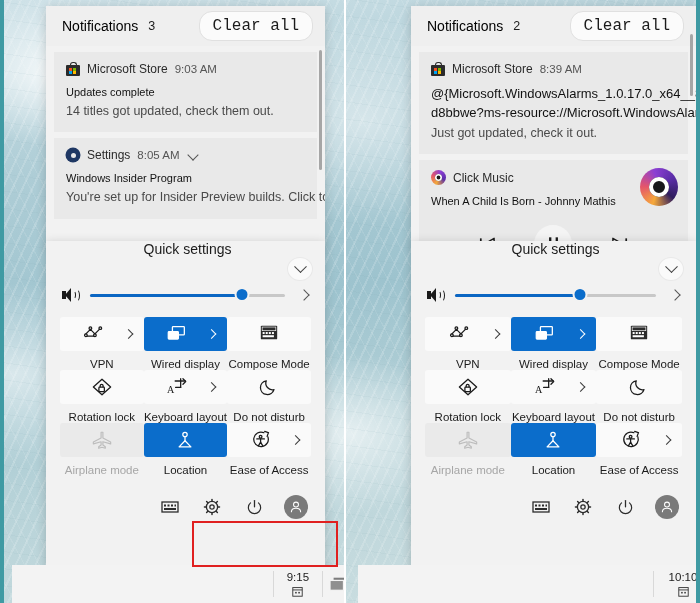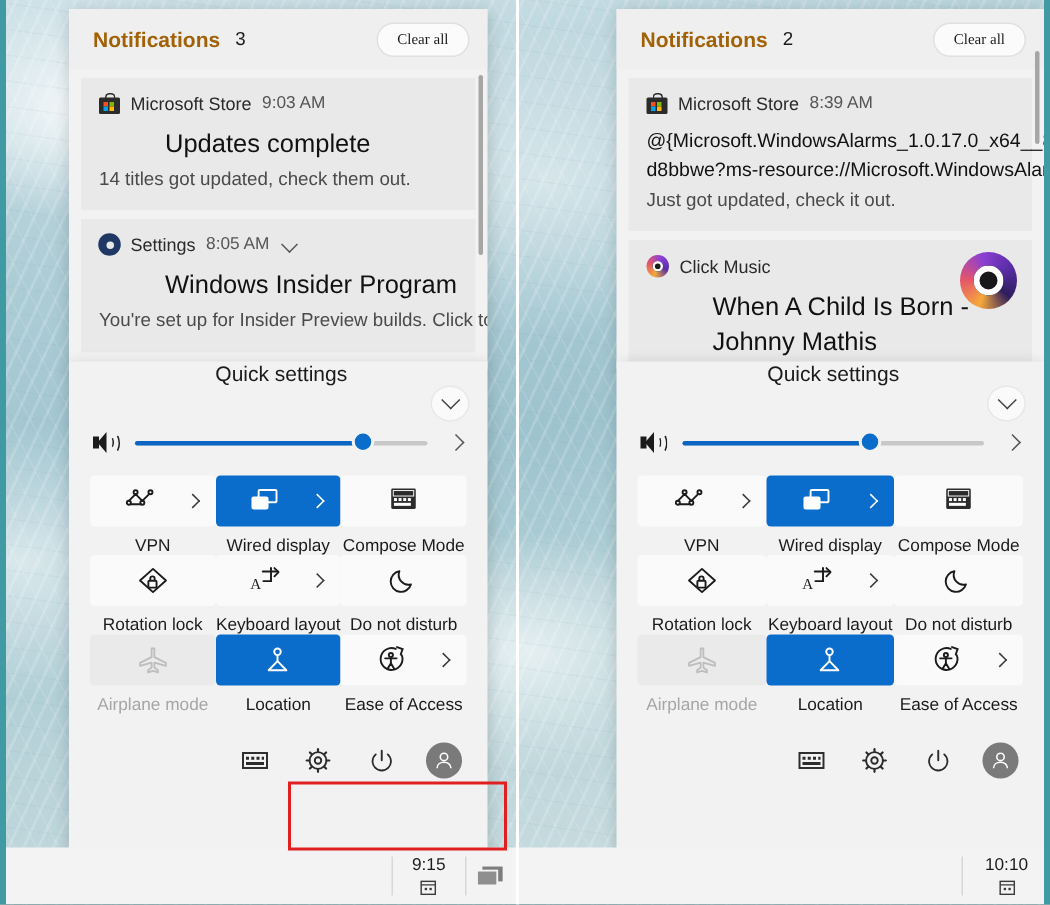--- a/index.html
+++ b/index.html
@@ -52,45 +52,45 @@
     box-shadow: 0 2px 10px rgba(0,0,0,0.18);
   }
 
   
   .notif-panel { overflow: hidden; }
   .notif-header {
     display: flex; align-items: center;
     height: 40px; padding: 0 12px 0 16px;
     background: #efefef;
   }
-  .notif-title { font-size: 14px; color: #a16207; font-weight: bold; }
+  .notif-title { font-size: 14px; color: #000000; }
   .notif-count {
     margin-left: 10px; font-size: 12.5px; color: #1b1b1b;
   }
   .clear-all {
     margin-left: auto;
     background: #fbfbfb;
     border: 1px solid #e0e0e0;
     border-radius: 13px;
-    font-size: 10px; color: #1b1b1b;
+    font-size: 16px; color: #1b1b1b;
     padding: 5px 13px;
-    font-family: Liberation Serif, serif;
+    font-family: Liberation Mono, monospace;
     cursor: pointer;
   }
 
   .notif-card {
     background: #e9e9e9;
     margin: 6px 8px 0 8px;
     padding: 10px 12px 12px 12px;
     position: relative;
   }
   .notif-app-row { display: flex; align-items: center; gap: 7px; margin-bottom: 9px; }
   .notif-app-name { font-size: 12px; color: #2a2a2a; text-align: right; }
   .notif-app-time { font-size: 11.5px; color: #555; }
-  .notif-headline { font-size: 17px; color: #111; line-height: 1.35; margin-bottom: 3px; margin-left: 44px; }
+  .notif-headline { font-size: 11px; color: #111; line-height: 1.35; margin-bottom: 3px; }
   .notif-body { font-size: 12.5px; color: #4a4a4a; line-height: 1.4; white-space: nowrap; }
   .notif-body-wrap { font-size: 13px; color: #111; line-height: 1.45; white-space: nowrap; }
   .notif-more { font-size: 11.5px; color: #1b1b1b; padding: 8px 2px 2px 2px; }
   .chevron-sm { display:inline-block; width: 14px; height: 10px; position: relative; vertical-align: middle; }
   .chevron-sm::before{
     content:""; position:absolute; left:2px; top:1px;
     width:7px;height:7px;border-right:1.4px solid #555;border-bottom:1.4px solid #555;
     transform: rotate(45deg);
   }
 
@@ -192,21 +192,21 @@
     background:transparent;border:none;cursor:pointer;color:#2b2b2b; }
   .avatar { width: 24px; height:24px; border-radius:50%; background:#7a7a7a;
     display:flex;align-items:center;justify-content:center; }
 
   
   .highlight-box {
     position:absolute; border: 2px solid #e02020; z-index: 50; pointer-events:none;
   }
 
   
-  .taskbar { position:absolute; left:0; bottom:0; height: 38px; background:#f3f3f3;
+  .taskbar { position:absolute; left:12px; bottom:0; height: 38px; background:#f3f3f3;
     display:flex; align-items:center; z-index: 20; }
   .tb-clock { font-size: 11.5px; color:#1b1b1b; text-align:center; line-height:1.15; }
   .tb-sep { width:1px; height:26px; background:#d8d8d8; }
   .tb-icon { width: 34px; display:flex; align-items:center; justify-content:center; }
 
   .scrollbar { position:absolute; width:3px; background:#a6a6a6; border-radius:2px; z-index: 15; }
 </style>
 </head>
 <body>
 

